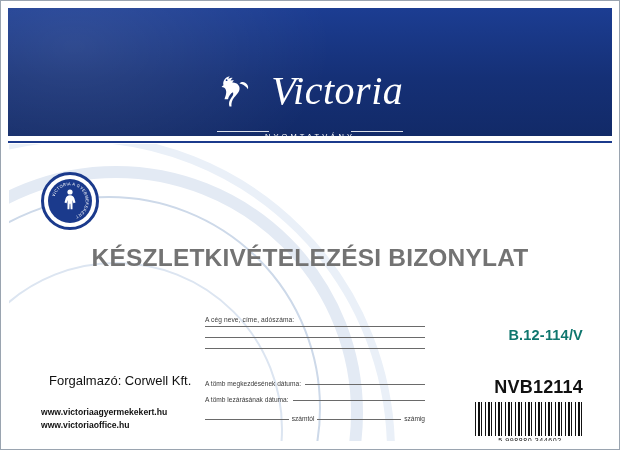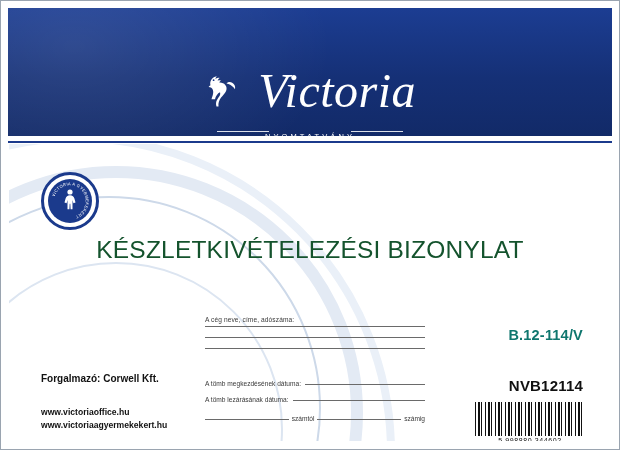--- a/index.html
+++ b/index.html
@@ -61,21 +61,21 @@
   .brand-horse {
     display: inline-block;
     vertical-align: middle;
     margin-right: 4px;
   }
   .brand-name {
     display: inline-block;
     vertical-align: middle;
     font-family: "Liberation Serif", serif;
     font-style: italic;
-    font-size: 48px;
+    font-size: 40px;
     letter-spacing: 0.5px;
     color: #ffffff;
     line-height: 1;
   }
   .brand-sub {
     position: relative;
     margin: 9px auto 0 auto;
     width: 186px;
     text-align: center;
   }
@@ -151,26 +151,26 @@
     transform: translate(-50%, -50%);
     color: #ffffff;
     font-size: 22px;
     line-height: 1;
   }
   
   .main-title {
     position: absolute;
     left: 0;
     right: 0;
-    top: 92px;
+    top: 100px;
     text-align: center;
     font-size: 24.5px;
-    font-weight: normal;
+    font-weight: bold;
     letter-spacing: 0.2px;
-    color: #14532d;
+    color: #737373;
     font-family: "Liberation Sans", sans-serif;
   }
   
   .form-block {
     position: absolute;
     left: 196px;
     top: 172px;
     width: 220px;
   }
   .form-caption {
@@ -232,21 +232,21 @@
     top: 183px;
     font-size: 14.5px;
     font-weight: bold;
     color: #0f766e;
     letter-spacing: 0.2px;
   }
   .code-bottom {
     position: absolute;
     right: 28px;
     top: 233px;
-    font-size: 15px;
+    font-size: 18px;
     font-weight: bold;
     color: #111111;
     letter-spacing: 0.2px;
   }
   
   .barcode {
     position: absolute;
     right: 26px;
     top: 258px;
     width: 110px;
@@ -268,24 +268,24 @@
     margin-top: 1px;
     font-family: "Liberation Sans", sans-serif;
     font-size: 7px;
     letter-spacing: 0.6px;
     text-align: center;
     color: #111111;
   }
   
   .contact {
     position: absolute;
-    left: 32px;
+    left: 40px;
     top: 228px;
-    font-size: 10px;
-    font-weight: bold;
+    font-size: 13px;
+    font-weight: normal;
     color: #111111;
     line-height: 1.45;
   }
   .web {
     position: absolute;
     left: 32px;
     top: 262px;
     font-size: 8.6px;
     font-weight: bold;
     color: #111111;
@@ -379,18 +379,18 @@
 
     <div class="barcode">
       <div class="bars"></div>
       <div class="digits">5 998880 344602</div>
     </div>
 
     <div class="contact">
       <div>Forgalmazó: Corwell Kft.</div>
     </div>
     <div class="web">
+      <div>www.victoriaagyermekekert.hu</div>
       <div>www.victoriaoffice.hu</div>
-      <div>www.victoriaagyermekekert.hu</div>
     </div>
 
   </div>
 </div>
 
 </body></html>

